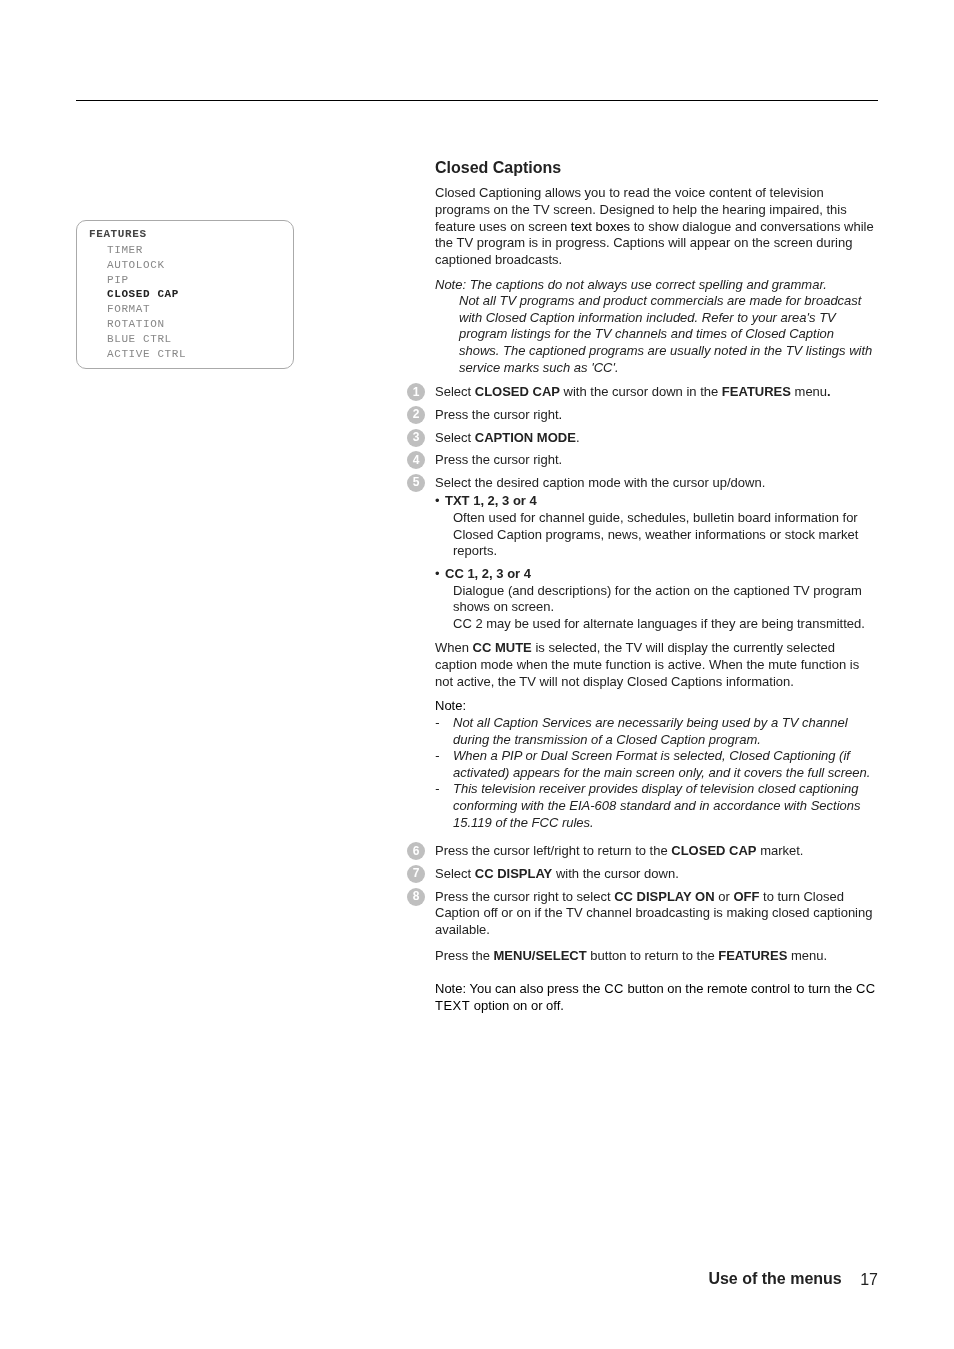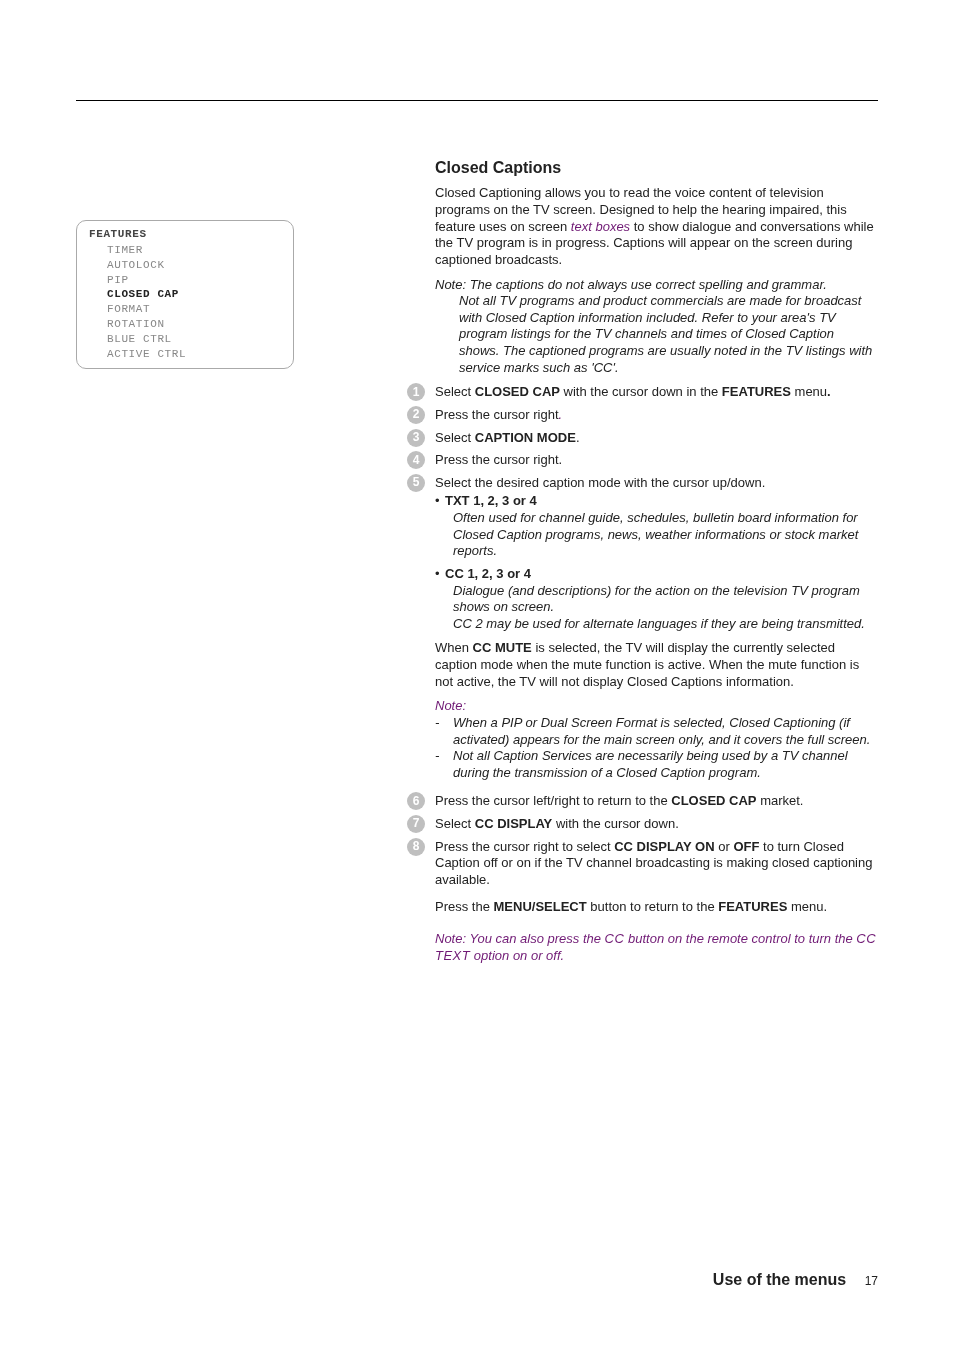--- a/index.html
+++ b/index.html
@@ -54,22 +54,21 @@
     }
     .content h2 {
       font-size: 16px;
       font-weight: bold;
       margin-bottom: 7px;
     }
     .content p {
       margin-bottom: 8px;
     }
     .content .italic {
-      font-style: italic;
-      color: #701a75;
+      color: #000000;
     }
     .content .note {
       font-style: italic;
       margin-bottom: 8px;
     }
     .content .note-indent {
       padding-left: 24px;
     }
     .steps {
       margin-top: 8px;
@@ -103,21 +102,20 @@
       position: relative;
     }
     .sublist .bullet-line::before {
       content: "•";
       position: absolute;
       left: 0;
     }
     .sublist .bullet-body {
       padding-left: 18px;
       margin-bottom: 6px;
-      font-style: italic;
     }
     .notelist {
       margin-bottom: 12px;
     }
     .notelist .dash-line {
       padding-left: 18px;
       position: relative;
       font-style: italic;
     }
     .notelist .dash-line::before {
@@ -129,21 +127,21 @@
       position: absolute;
       bottom: 60px;
       right: 76px;
       text-align: right;
     }
     .footer .title {
       font-size: 16px;
       font-weight: bold;
     }
     .footer .pagenum {
-      font-size: 12px;
+      font-size: 16px;
       margin-left: 14px;
       vertical-align: middle;
     }
     b { font-weight: bold; }
     .smallcaps { font-variant: small-caps; letter-spacing: 0.5px; }
   </style>
 </head>
 <body>
 
 <div class="hr-top"></div>
@@ -195,36 +193,37 @@
     </div>
 
     <div class="step">
       <div class="step-num">5</div>
       <span>Select the desired caption mode with the cursor up/down.</span>
       <div class="sublist">
         <div class="bullet-line"><b>TXT 1, 2, 3 or 4</b></div>
         <div class="bullet-body">Often used for channel guide, schedules, bulletin board information for Closed Caption programs, news, weather informations or stock market reports.</div>
         <div class="bullet-line"><b>CC 1, 2, 3 or 4</b></div>
         <div class="bullet-body">
-          <div>Dialogue (and descriptions) for the action on the television TV program shows on screen.</div>
+          <div>Dialogue (and descriptions) for the action on the captioned TV program shows on screen.</div>
           <div>CC 2 may be used for alternate languages if they are being transmitted.</div>
         </div>
       </div>
     </div>
 
   </div>
 
   <p>
     <span>When </span><b>CC MUTE</b><span> is selected, the TV will display the currently selected caption mode when the mute function is active. When the mute function is not active, the TV will not display Closed Captions information.</span>
   </p>
 
   <div class="notelist">
     <div class="italic">Note:</div>
+    <div class="dash-line">Not all Caption Services are necessarily being used by a TV channel during the transmission of a Closed Caption program.</div>
     <div class="dash-line">When a PIP or Dual Screen Format is selected, Closed Captioning (if activated) appears for the main screen only, and it covers the full screen.</div>
-    <div class="dash-line">Not all Caption Services are necessarily being used by a TV channel during the transmission of a Closed Caption program.</div>
+    <div class="dash-line">This television receiver provides display of television closed captioning conforming with the EIA-608 standard and in accordance with Sections 15.119 of the FCC rules.</div>
   </div>
 
   <div class="steps">
 
     <div class="step">
       <div class="step-num">6</div>
       <span>Press the cursor left/right to return to the </span><b>CLOSED CAP</b><span> market.</span>
     </div>
 
     <div class="step">

